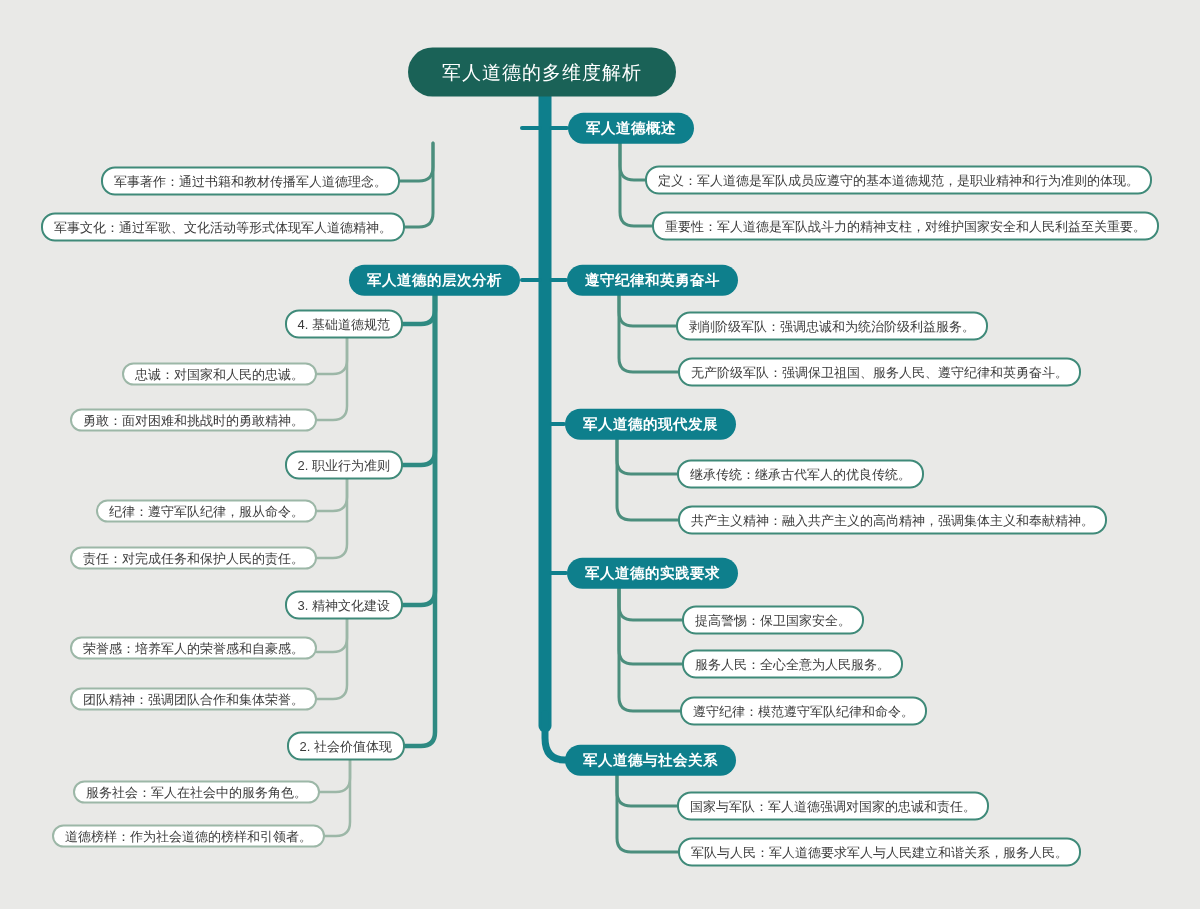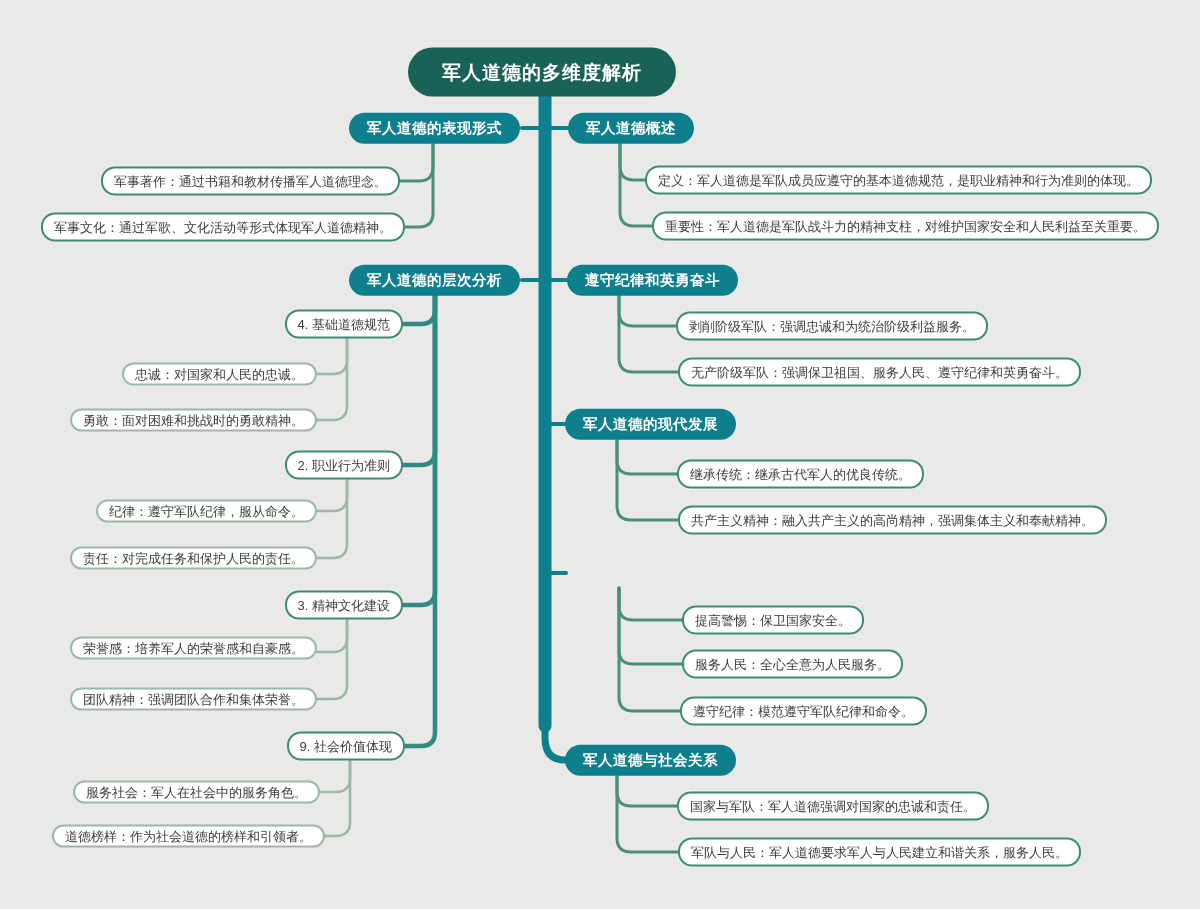--- a/index.html
+++ b/index.html
@@ -16,21 +16,21 @@
   .mc {stroke:var(--connector,#4b8e7d);stroke-width:3;}
   .sc {stroke:var(--subtrunk,#2e8a82);stroke-width:4.5;}
   .lc {stroke:var(--light-connector,#9cb7a7);stroke-width:2.5;}
   .node{
     position:absolute;white-space:nowrap;transform:translateY(-50%);
     line-height:1;box-sizing:border-box;
   }
   .node-root{
     transform:translate(-50%,-50%);
     background:var(--root-fill,#1a6257);color:#fff;
-    font-size:19px;font-weight:bold;letter-spacing:1px;
+    font-size:19px;font-weight:normal;letter-spacing:1px;
     padding:15px 34px;border-radius:26px;
   }
   .node-branch{
     background:var(--branch-fill,#0e7f8c);color:var(--branch-text,#fff);
     font-size:14.5px;font-weight:bold;letter-spacing:.5px;
     padding:8px 18px;border-radius:16px;
   }
   .node-topic{
     background:#fff;border:2px solid var(--strong-border,#3f8a79);
     color:var(--node-text,#3b3b3b);font-size:13px;
@@ -88,54 +88,54 @@
     <path class="mc" d="M619 588 V 606 Q619 620 633 620 H 682"></path>
     <path class="mc" d="M619 588 V 650 Q619 664 633 664 H 682"></path>
     <path class="mc" d="M619 588 V 697 Q619 711 633 711 H 680"></path>
 
     <path class="mc" d="M617 775 V 792 Q617 806 631 806 H 677"></path>
     <path class="mc" d="M617 775 V 838 Q617 852 631 852 H 678"></path>
   </svg>
 
   <div class="node node-root" style="left:542px;top:72px">军人道德的多维度解析</div>
 
-  <div class="node node-branch" style="right:680px;top:128px">军人道德的表现形式</div>
   <div class="node node-topic" style="right:800px;top:181px">军事著作：通过书籍和教材传播军人道德理念。</div>
   <div class="node node-topic" style="right:795px;top:227px">军事文化：通过军歌、文化活动等形式体现军人道德精神。</div>
 
   <div class="node node-branch" style="right:680px;top:280px">军人道德的层次分析</div>
 
   <div class="node node-topic" style="right:797px;top:324px">4. 基础道德规范</div>
   <div class="node node-detail" style="right:883px;top:374px">忠诚：对国家和人民的忠诚。</div>
   <div class="node node-detail" style="right:883px;top:420px">勇敢：面对困难和挑战时的勇敢精神。</div>
 
   <div class="node node-topic" style="right:797px;top:465px">2. 职业行为准则</div>
   <div class="node node-detail" style="right:883px;top:511px">纪律：遵守军队纪律，服从命令。</div>
   <div class="node node-detail" style="right:883px;top:558px">责任：对完成任务和保护人民的责任。</div>
 
   <div class="node node-topic" style="right:797px;top:605px">3. 精神文化建设</div>
   <div class="node node-detail" style="right:883px;top:648px">荣誉感：培养军人的荣誉感和自豪感。</div>
   <div class="node node-detail" style="right:883px;top:699px">团队精神：强调团队合作和集体荣誉。</div>
 
-  <div class="node node-topic" style="right:795px;top:746px">9. 社会价值体现</div>
+  <div class="node node-topic" style="right:795px;top:746px">2. 社会价值体现</div>
   <div class="node node-detail" style="right:880px;top:792px">服务社会：军人在社会中的服务角色。</div>
   <div class="node node-detail" style="right:875px;top:836px">道德榜样：作为社会道德的榜样和引领者。</div>
 
   <div class="node node-branch" style="left:568px;top:128px">军人道德概述</div>
   <div class="node node-topic" style="left:645px;top:180px">定义：军人道德是军队成员应遵守的基本道德规范，是职业精神和行为准则的体现。</div>
   <div class="node node-topic" style="left:652px;top:226px">重要性：军人道德是军队战斗力的精神支柱，对维护国家安全和人民利益至关重要。</div>
 
   <div class="node node-branch" style="left:567px;top:280px">遵守纪律和英勇奋斗</div>
   <div class="node node-topic" style="left:676px;top:326px">剥削阶级军队：强调忠诚和为统治阶级利益服务。</div>
   <div class="node node-topic" style="left:678px;top:372px">无产阶级军队：强调保卫祖国、服务人民、遵守纪律和英勇奋斗。</div>
 
   <div class="node node-branch" style="left:565px;top:424px">军人道德的现代发展</div>
   <div class="node node-topic" style="left:677px;top:474px">继承传统：继承古代军人的优良传统。</div>
   <div class="node node-topic" style="left:678px;top:520px">共产主义精神：融入共产主义的高尚精神，强调集体主义和奉献精神。</div>
 
+  <div class="node node-branch" style="left:567px;top:573px">军人道德的实践要求</div>
   <div class="node node-topic" style="left:682px;top:620px">提高警惕：保卫国家安全。</div>
   <div class="node node-topic" style="left:680px;top:711px">遵守纪律：模范遵守军队纪律和命令。</div>
   <div class="node node-topic" style="left:682px;top:664px">服务人民：全心全意为人民服务。</div>
 
   <div class="node node-branch" style="left:565px;top:760px">军人道德与社会关系</div>
   <div class="node node-topic" style="left:677px;top:806px">国家与军队：军人道德强调对国家的忠诚和责任。</div>
   <div class="node node-topic" style="left:678px;top:852px">军队与人民：军人道德要求军人与人民建立和谐关系，服务人民。</div>
 
 </div>
 

